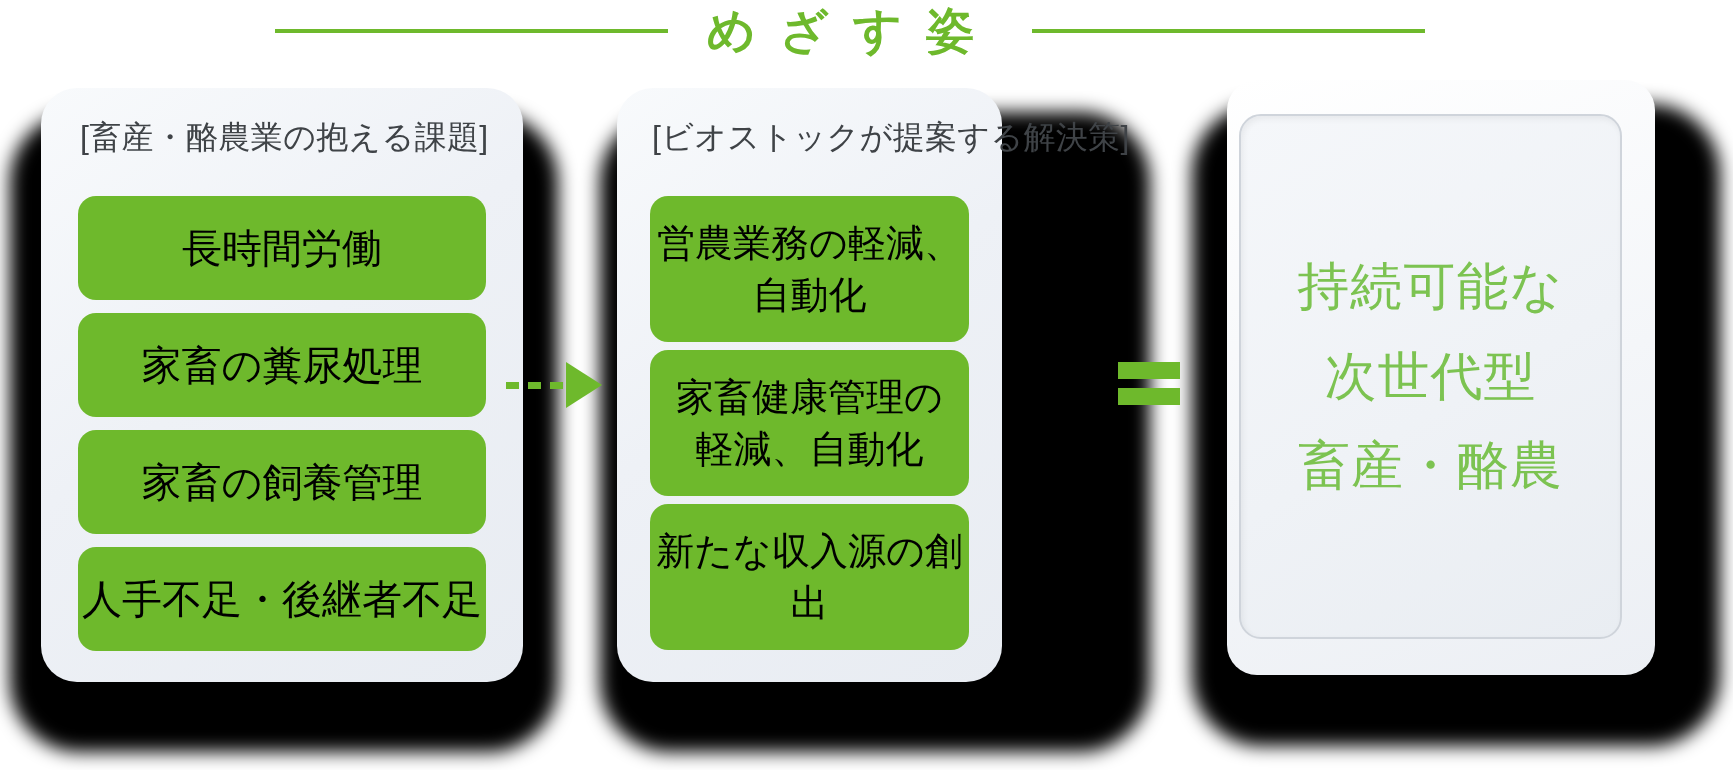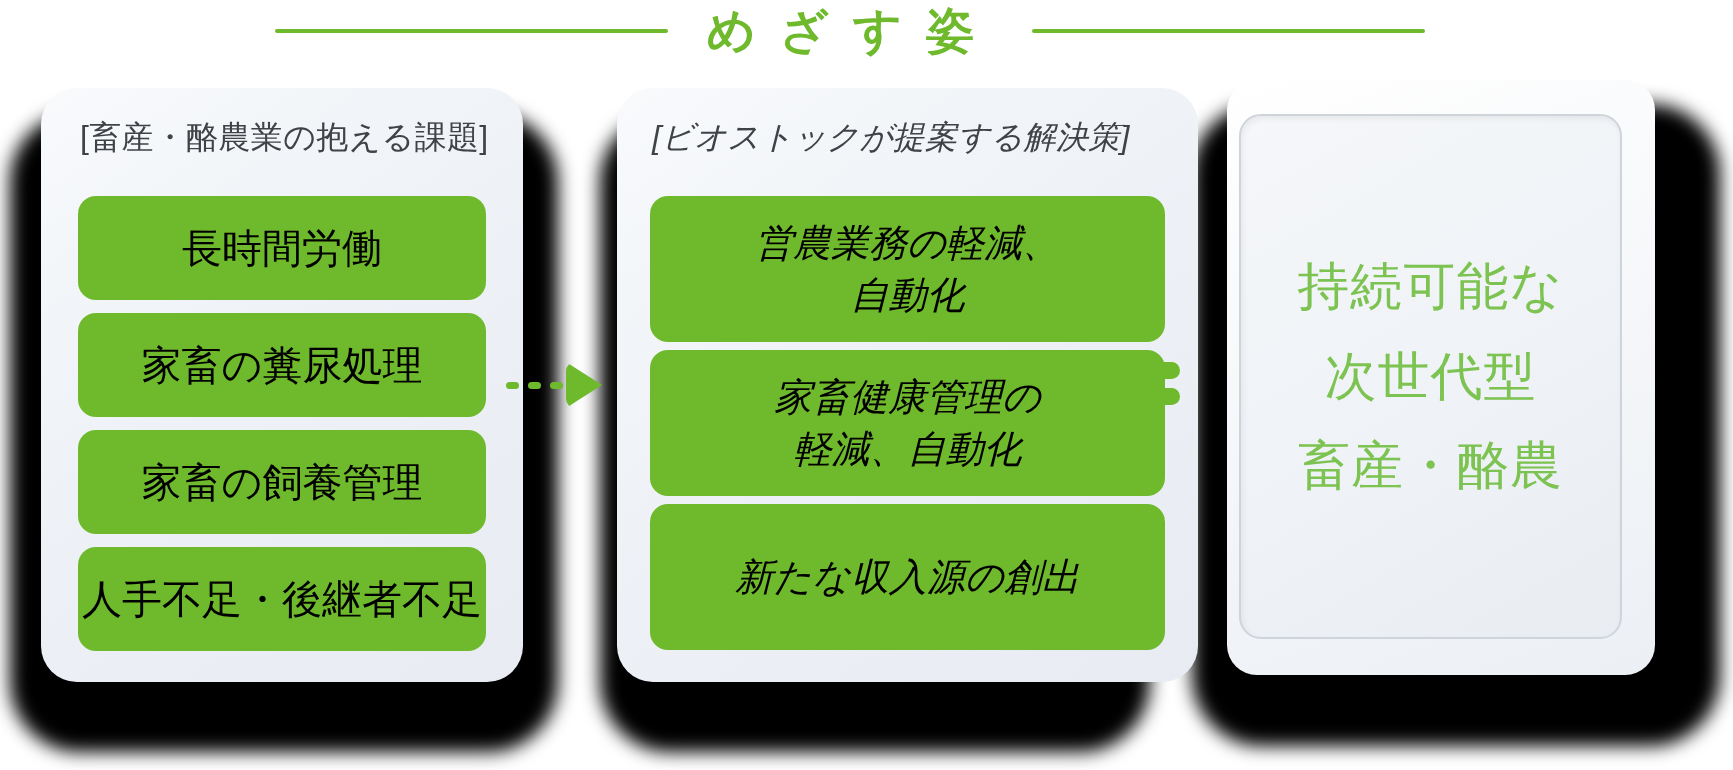--- a/index.html
+++ b/index.html
@@ -1,20 +1,20 @@
 <!DOCTYPE html>
 <html style="--accent: #6eb92c; --header-color: #3f4347; --result-green: #7cc351;"><head>
 <meta charset="utf-8">
 <style>
   :root{
     --accent:#6eb92c;
     --header-color:#3f4347;
     --result-green:#7cc351;
   }
-  *{box-sizing:border-box;margin:0;padding:0;border-radius:9px;}
+  *{box-sizing:border-box;margin:0;padding:0;}
   body{background:#ffffff;}
   .stage{
     position:relative;width:1733px;height:770px;background:#ffffff;overflow:hidden;
     font-family:"Liberation Sans","DejaVu Sans",sans-serif;
   }
 
   
   .title-row{position:absolute;left:275px;top:0;width:1150px;height:62px;
     display:flex;align-items:center;gap:34px;}
   .title-line{flex:1;height:4px;background:var(--accent);}
@@ -24,21 +24,21 @@
   
   .blob{position:absolute;background:#000;filter:blur(9px);}
   .blob-left{left:10px;top:112px;width:548px;height:640px;border-radius:70px;}
   .blob-mid{left:600px;top:112px;width:550px;height:640px;border-radius:70px;}
   .blob-right{left:1192px;top:104px;width:528px;height:642px;border-radius:70px;}
 
   
   .panel{position:absolute;border-radius:36px;
     background:linear-gradient(145deg,#f8fafc 0%,#eef1f6 45%,#e8ecf2 100%);}
   .panel-left{left:41px;top:88px;width:482px;height:594px;padding:28px 37px;}
-  .panel-mid{left:617px;top:88px;width:581px;height:594px;padding:28px 33px;font-style:italic;}
+  .panel-mid{left:617px;top:88px;width:385px;height:594px;padding:28px 33px;}
   .panel-header{font-size:32px;color:var(--header-color);margin:0 0 36px 2px;
     letter-spacing:0.01em;white-space:nowrap;}
 
   .btn{display:flex;align-items:center;justify-content:center;
     background:var(--accent);border-radius:18px;color:#000000;text-align:center;}
   .panel-left .btn{height:104px;font-size:40px;margin-bottom:13px;}
   .panel-mid .btn{height:146px;font-size:38px;line-height:1.38;margin-bottom:8px;
     white-space:pre-line;}
   .btn:last-child{margin-bottom:12px;}
 

